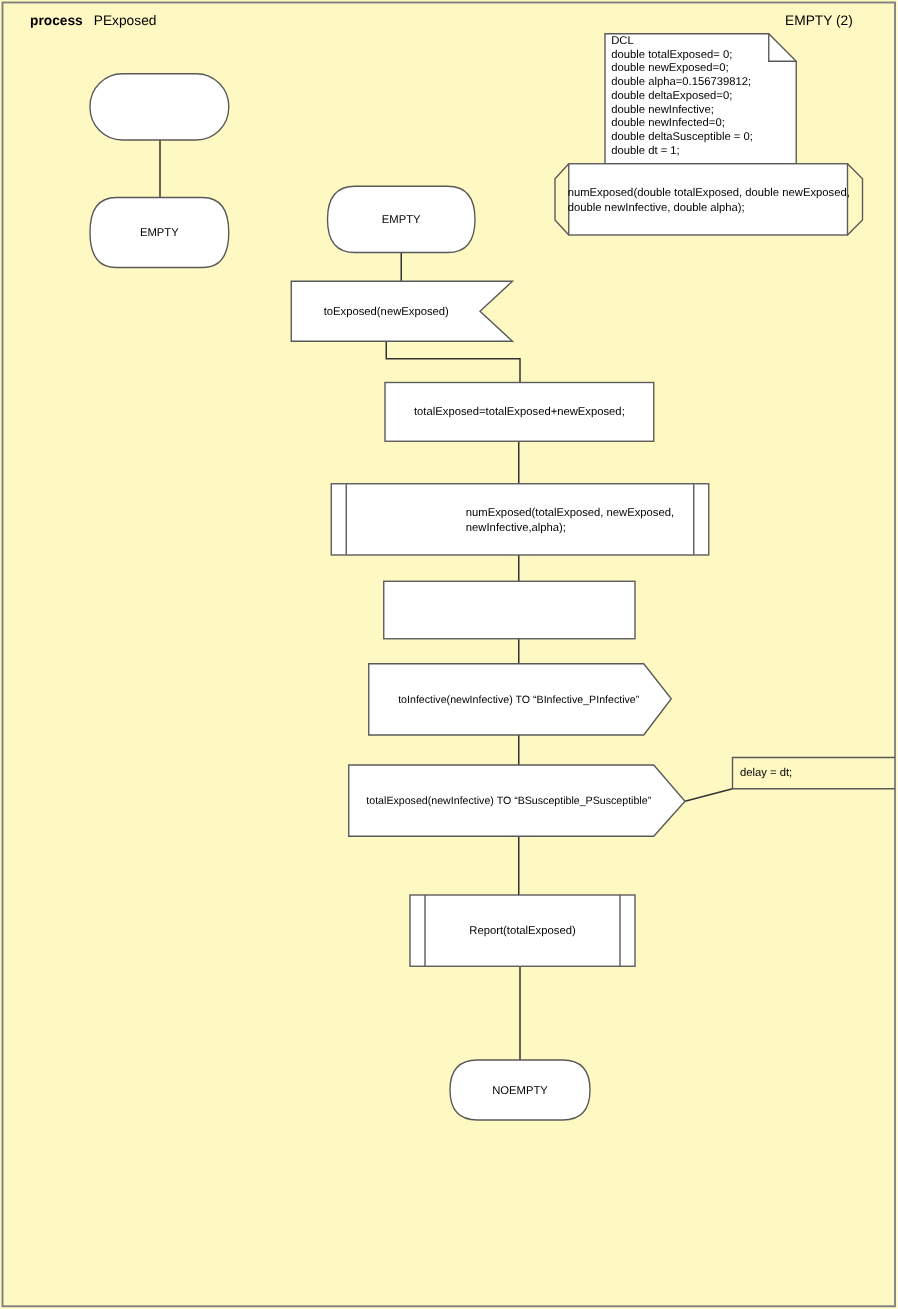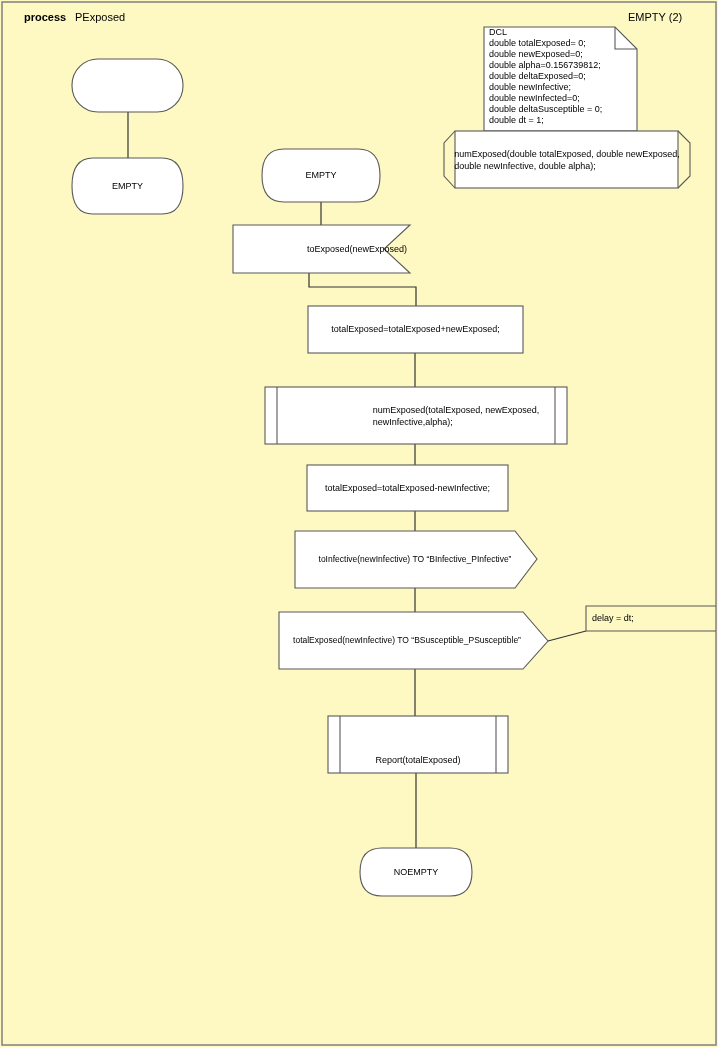--- a/index.html
+++ b/index.html
@@ -92,24 +92,23 @@
 double deltaSusceptible = 0;
 double dt = 1;</div>
 
   <div class="lbl pre" style="left:444px;top:131px;width:246px;height:57px;line-height:12px;">numExposed(double totalExposed, double newExposed,
 double newInfective, double alpha);</div>
 
   <div class="lbl" style="left:72px;top:158px;width:111px;height:56px;">EMPTY</div>
   <div class="lbl" style="left:262px;top:149px;width:118px;height:53px;">EMPTY</div>
   <div class="lbl" style="left:360px;top:848px;width:112px;height:48px;">NOEMPTY</div>
 
-  <div class="lbl nowrap" style="left:233px;top:225px;width:152px;height:48px;margin-left:48px;">toExposed(newExposed)</div>
+  <div class="lbl nowrap" style="left:233px;top:225px;width:152px;height:48px;">toExposed(newExposed)</div>
   <div class="lbl nowrap" style="left:308px;top:306px;width:215px;height:47px;">totalExposed=totalExposed+newExposed;</div>
   <div class="lbl pre" style="left:277px;top:387px;width:278px;height:57px;line-height:12px;padding-left:40px;">numExposed(totalExposed, newExposed,
 newInfective,alpha);</div>
-  <div class="lbl nowrap" style="left:307px;top:465px;width:201px;height:46px;">totalExposed=totalExposed-newInfective;</div>
   <div class="lbl nowrap fs85" style="left:295px;top:531px;width:240px;height:57px;">toInfective(newInfective) TO “BInfective_PInfective”</div>
   <div class="lbl nowrap fs85" style="left:280px;top:612px;width:254px;height:57px;">totalExposed(newInfective) TO “BSusceptible_PSusceptible”</div>
-  <div class="lbl nowrap" style="left:340px;top:732px;width:156px;height:57px;">Report(totalExposed)</div>
+  <div class="lbl nowrap" style="left:340px;top:716px;width:156px;height:57px;">Report(totalExposed)</div>
 
   <div class="lbl left nowrap" style="left:592px;top:606px;width:120px;height:25px;">delay = dt;</div>
 
 </div>
 
 </body></html>

